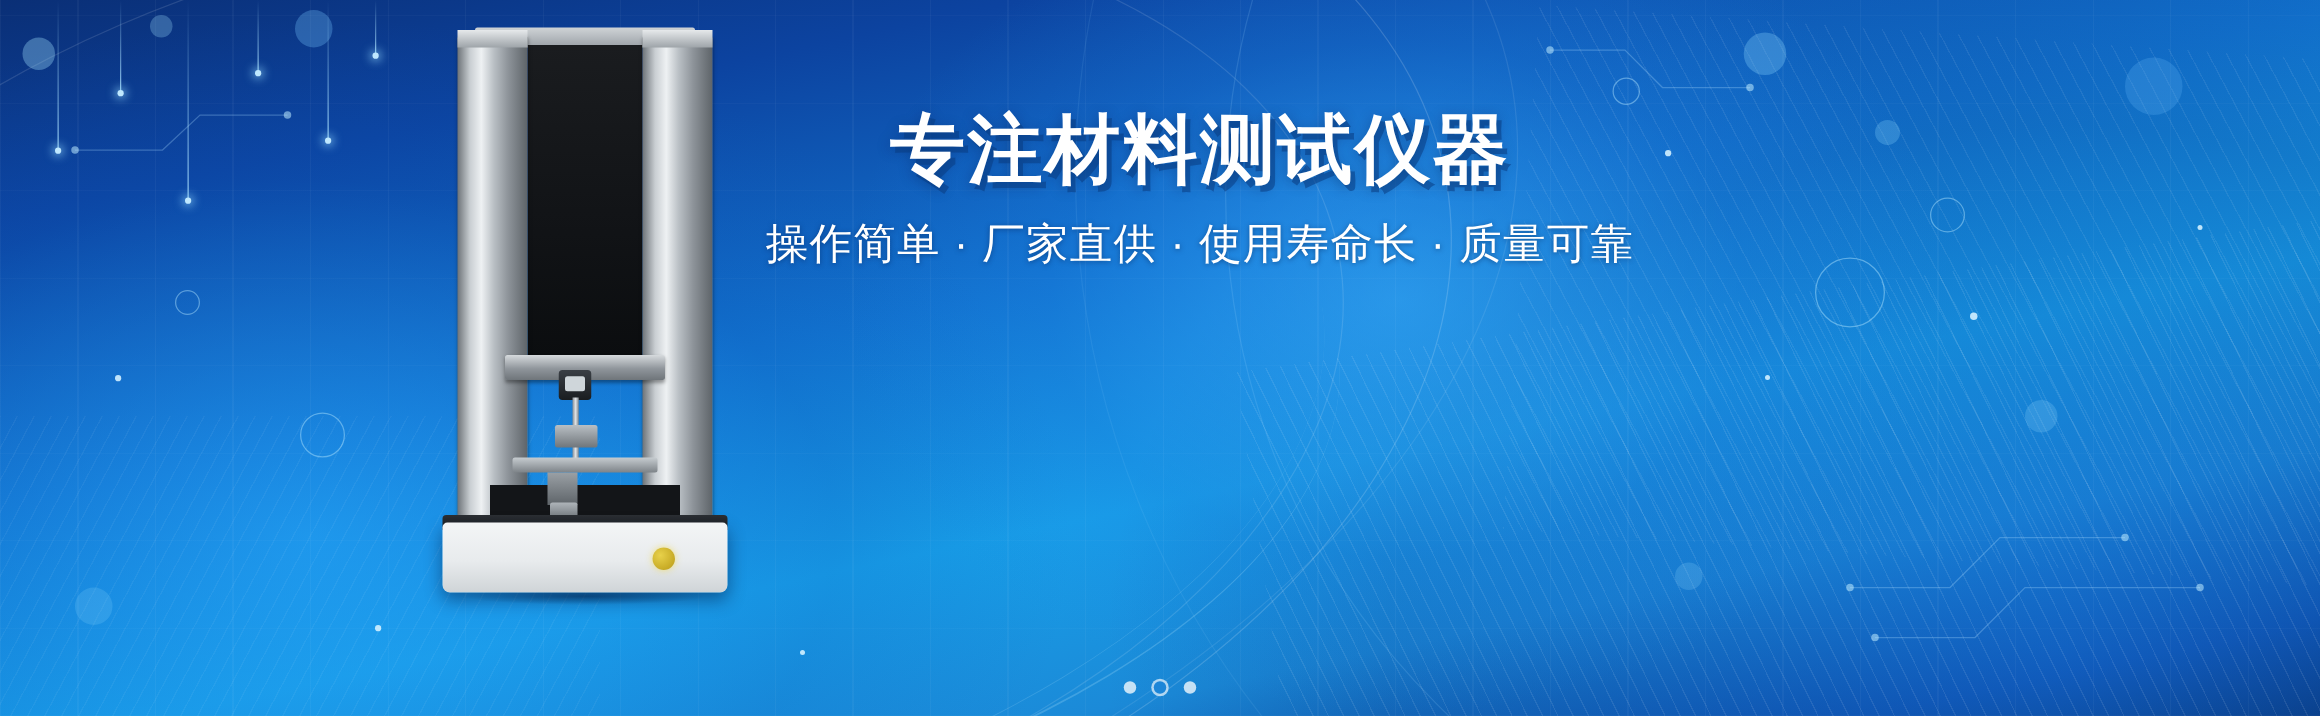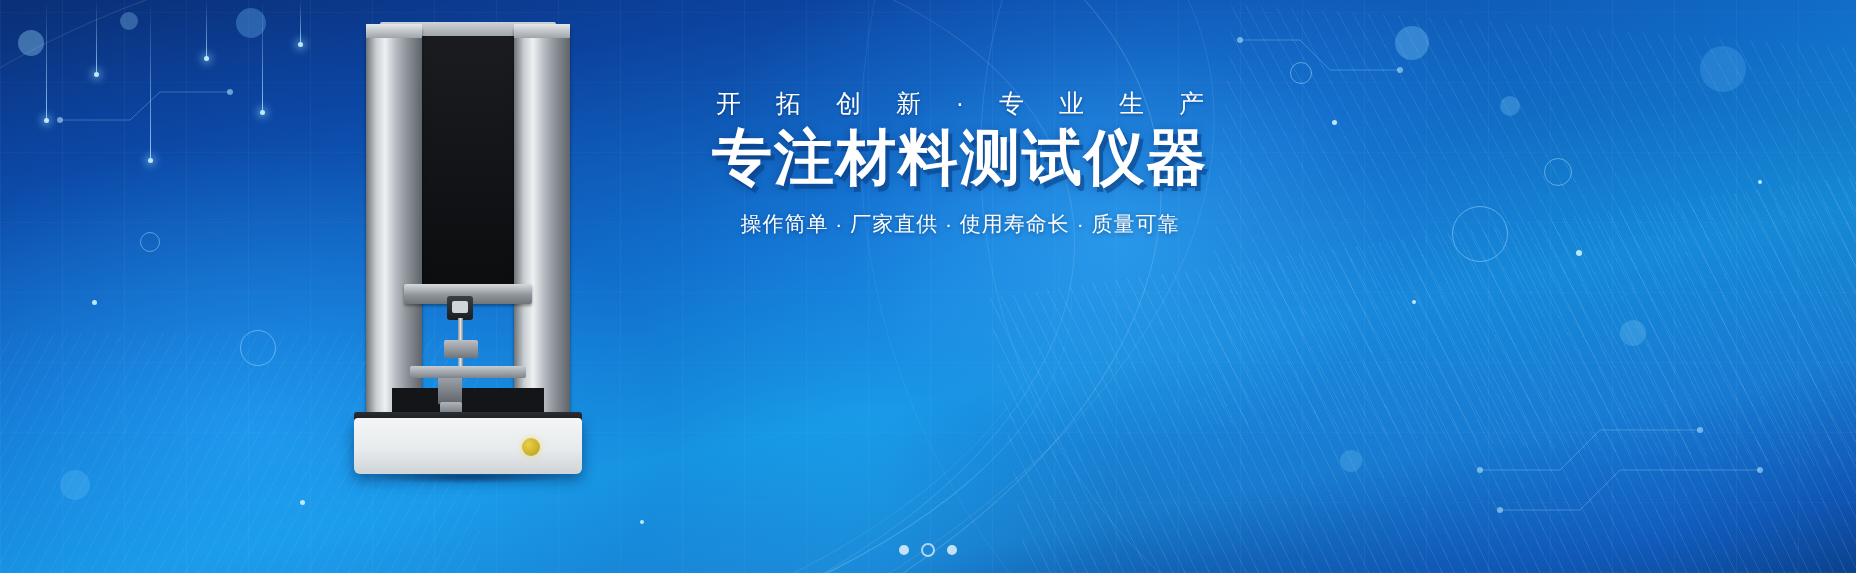--- a/index.html
+++ b/index.html
@@ -94,21 +94,21 @@
     line-height:1.06;margin:0;
     text-shadow:4px 5px 0 rgba(10,60,130,.55), 0 2px 10px rgba(0,20,70,.35);}
 
   .highlight{display:inline-block;margin-top:14px;padding:9px 26px 11px 26px;
     background:
       repeating-linear-gradient(-45deg, rgba(255,255,255,.10) 0px, rgba(255,255,255,.10) 3px, rgba(255,255,255,0) 3px, rgba(255,255,255,0) 9px),
       linear-gradient(90deg,#1272c8,#1b86d6);
     color:#f2f336;font-size:28px;font-weight:700;letter-spacing:7px;text-indent:7px;
     box-shadow:0 2px 8px rgba(0,30,80,.35);}
 
-  .features{margin-top:20px;font-size:21px;color:#ffffff;font-weight:400;letter-spacing:1px;
+  .features{margin-top:20px;font-size:34px;color:#ffffff;font-weight:400;letter-spacing:1px;
     text-shadow:0 1px 4px rgba(0,30,80,.5);}
 
   
   .dots{position:absolute;left:0;right:0;bottom:18px;display:flex;justify-content:center;gap:14px;}
   .cdot{width:10px;height:10px;border-radius:50%;background:rgba(255,255,255,.75);cursor:pointer;}
   .cdot.active{background:#1c86d8;box-shadow:0 0 0 2px rgba(255,255,255,.65);}
 </style>
 </head>
 <body>
 
@@ -203,21 +203,20 @@
     <div class="m-bedblack"></div>
     <div class="m-plate"></div>
     <div class="m-plate2"></div>
     <div class="m-lowergrip"></div>
     <div class="m-basetop"></div>
     <div class="m-base"></div>
     <div class="m-knob"></div>
   </div>
 
   <div class="copy">
-    <p class="tagline">开 拓 创 新 · 专 业 生 产</p>
     <h1 class="headline">专注材料测试仪器</h1>
     <p class="features">操作简单 · 厂家直供 · 使用寿命长 · 质量可靠</p>
   </div>
 
   <div class="dots">
     <span class="cdot"></span>
     <span class="cdot active"></span>
     <span class="cdot"></span>
   </div>
 

